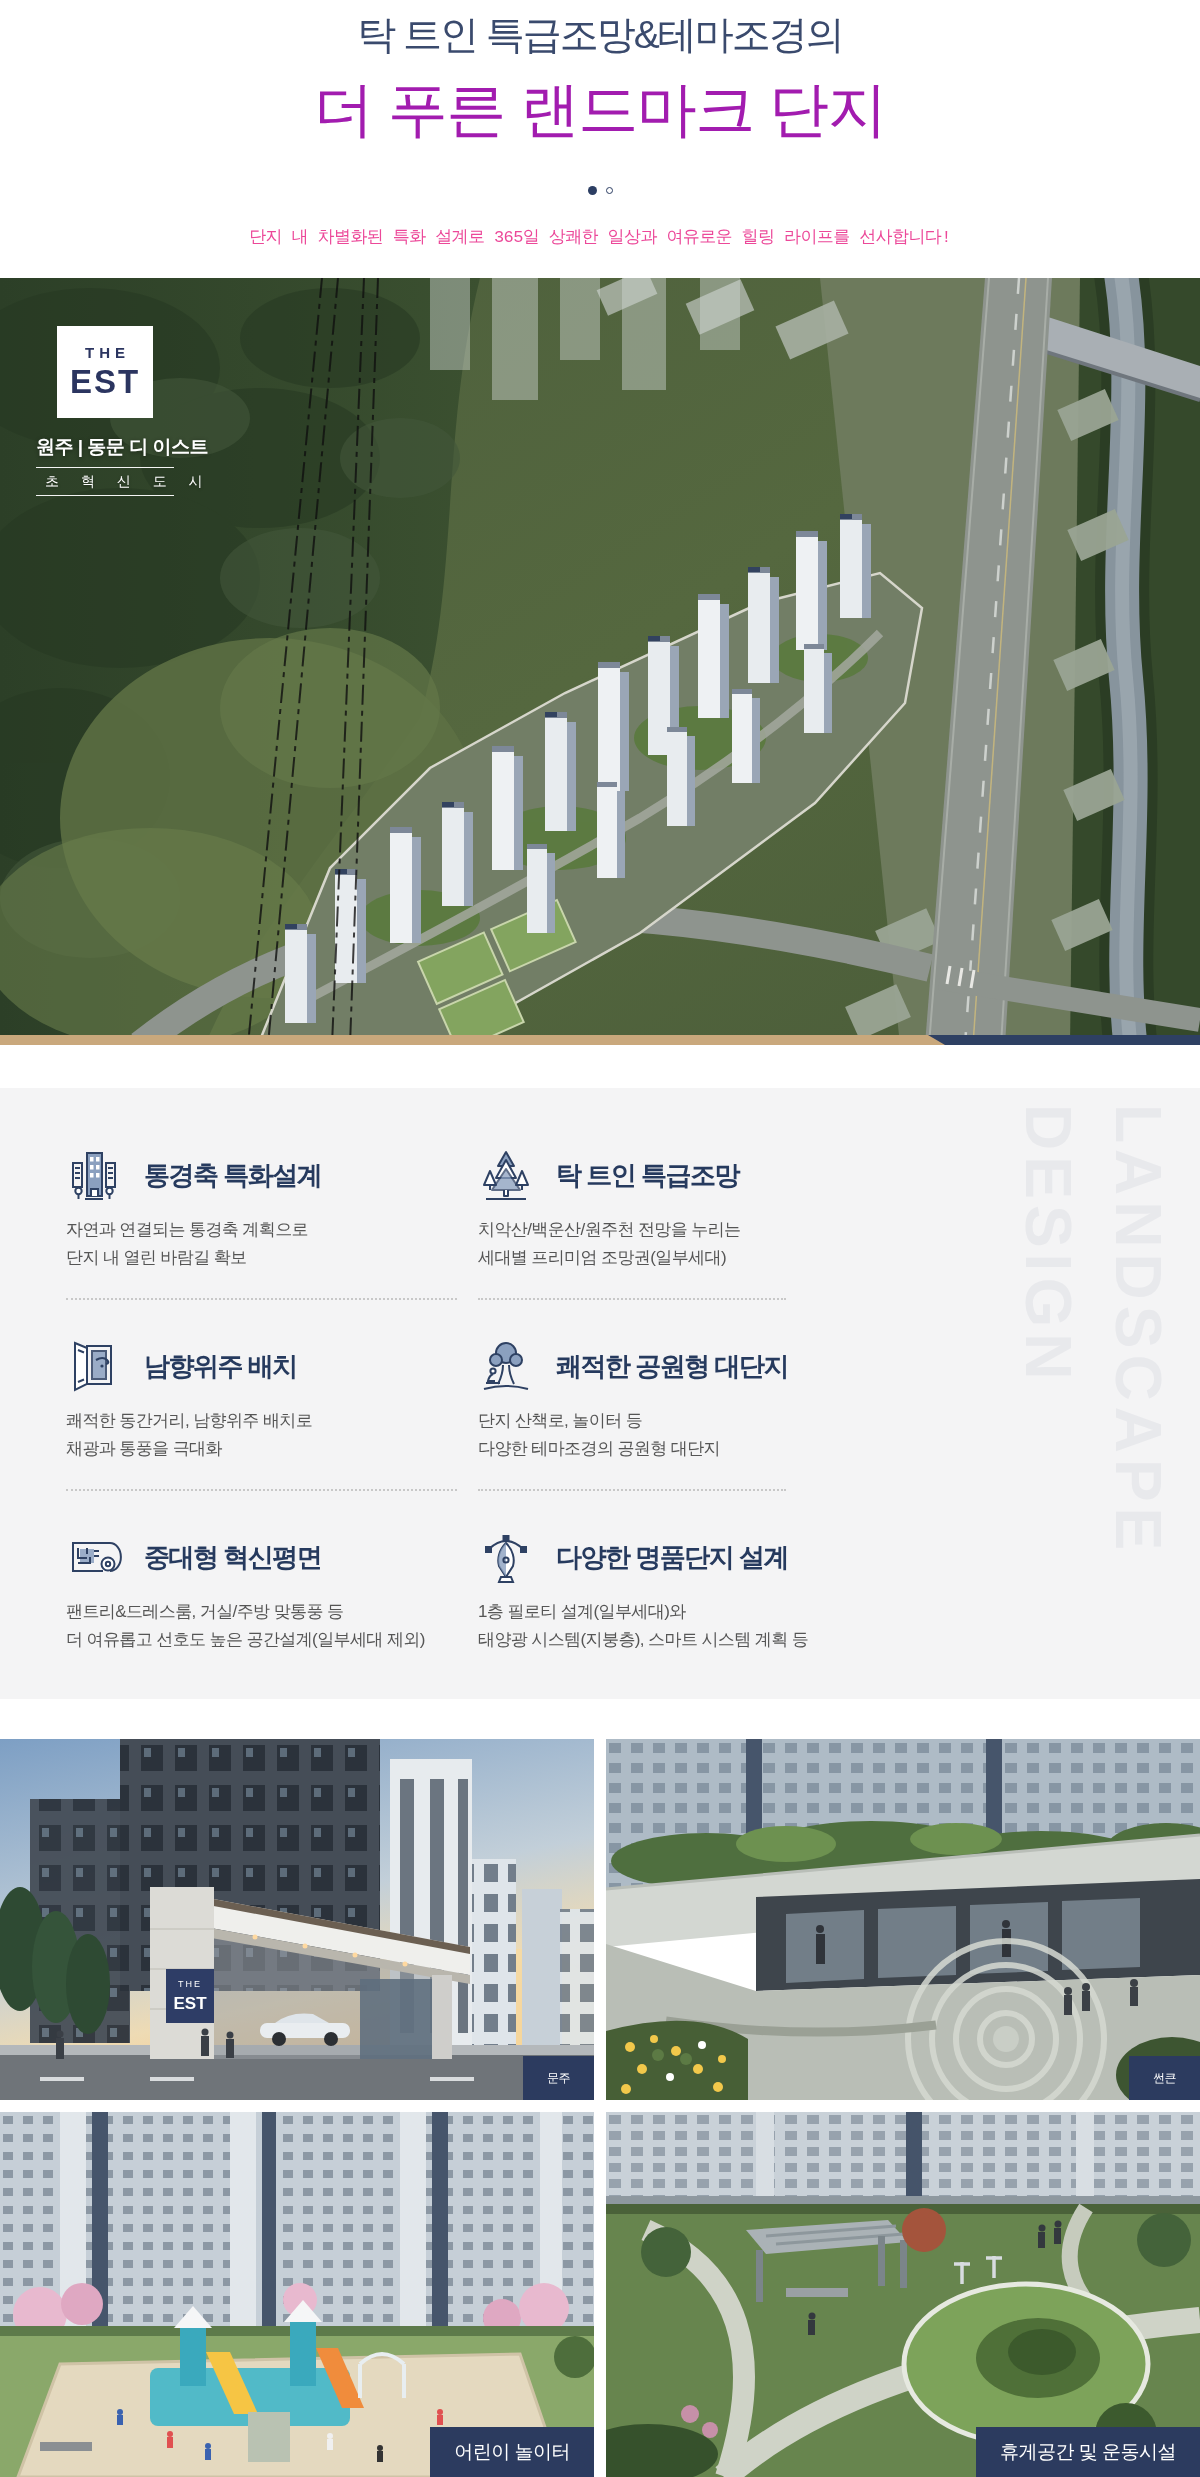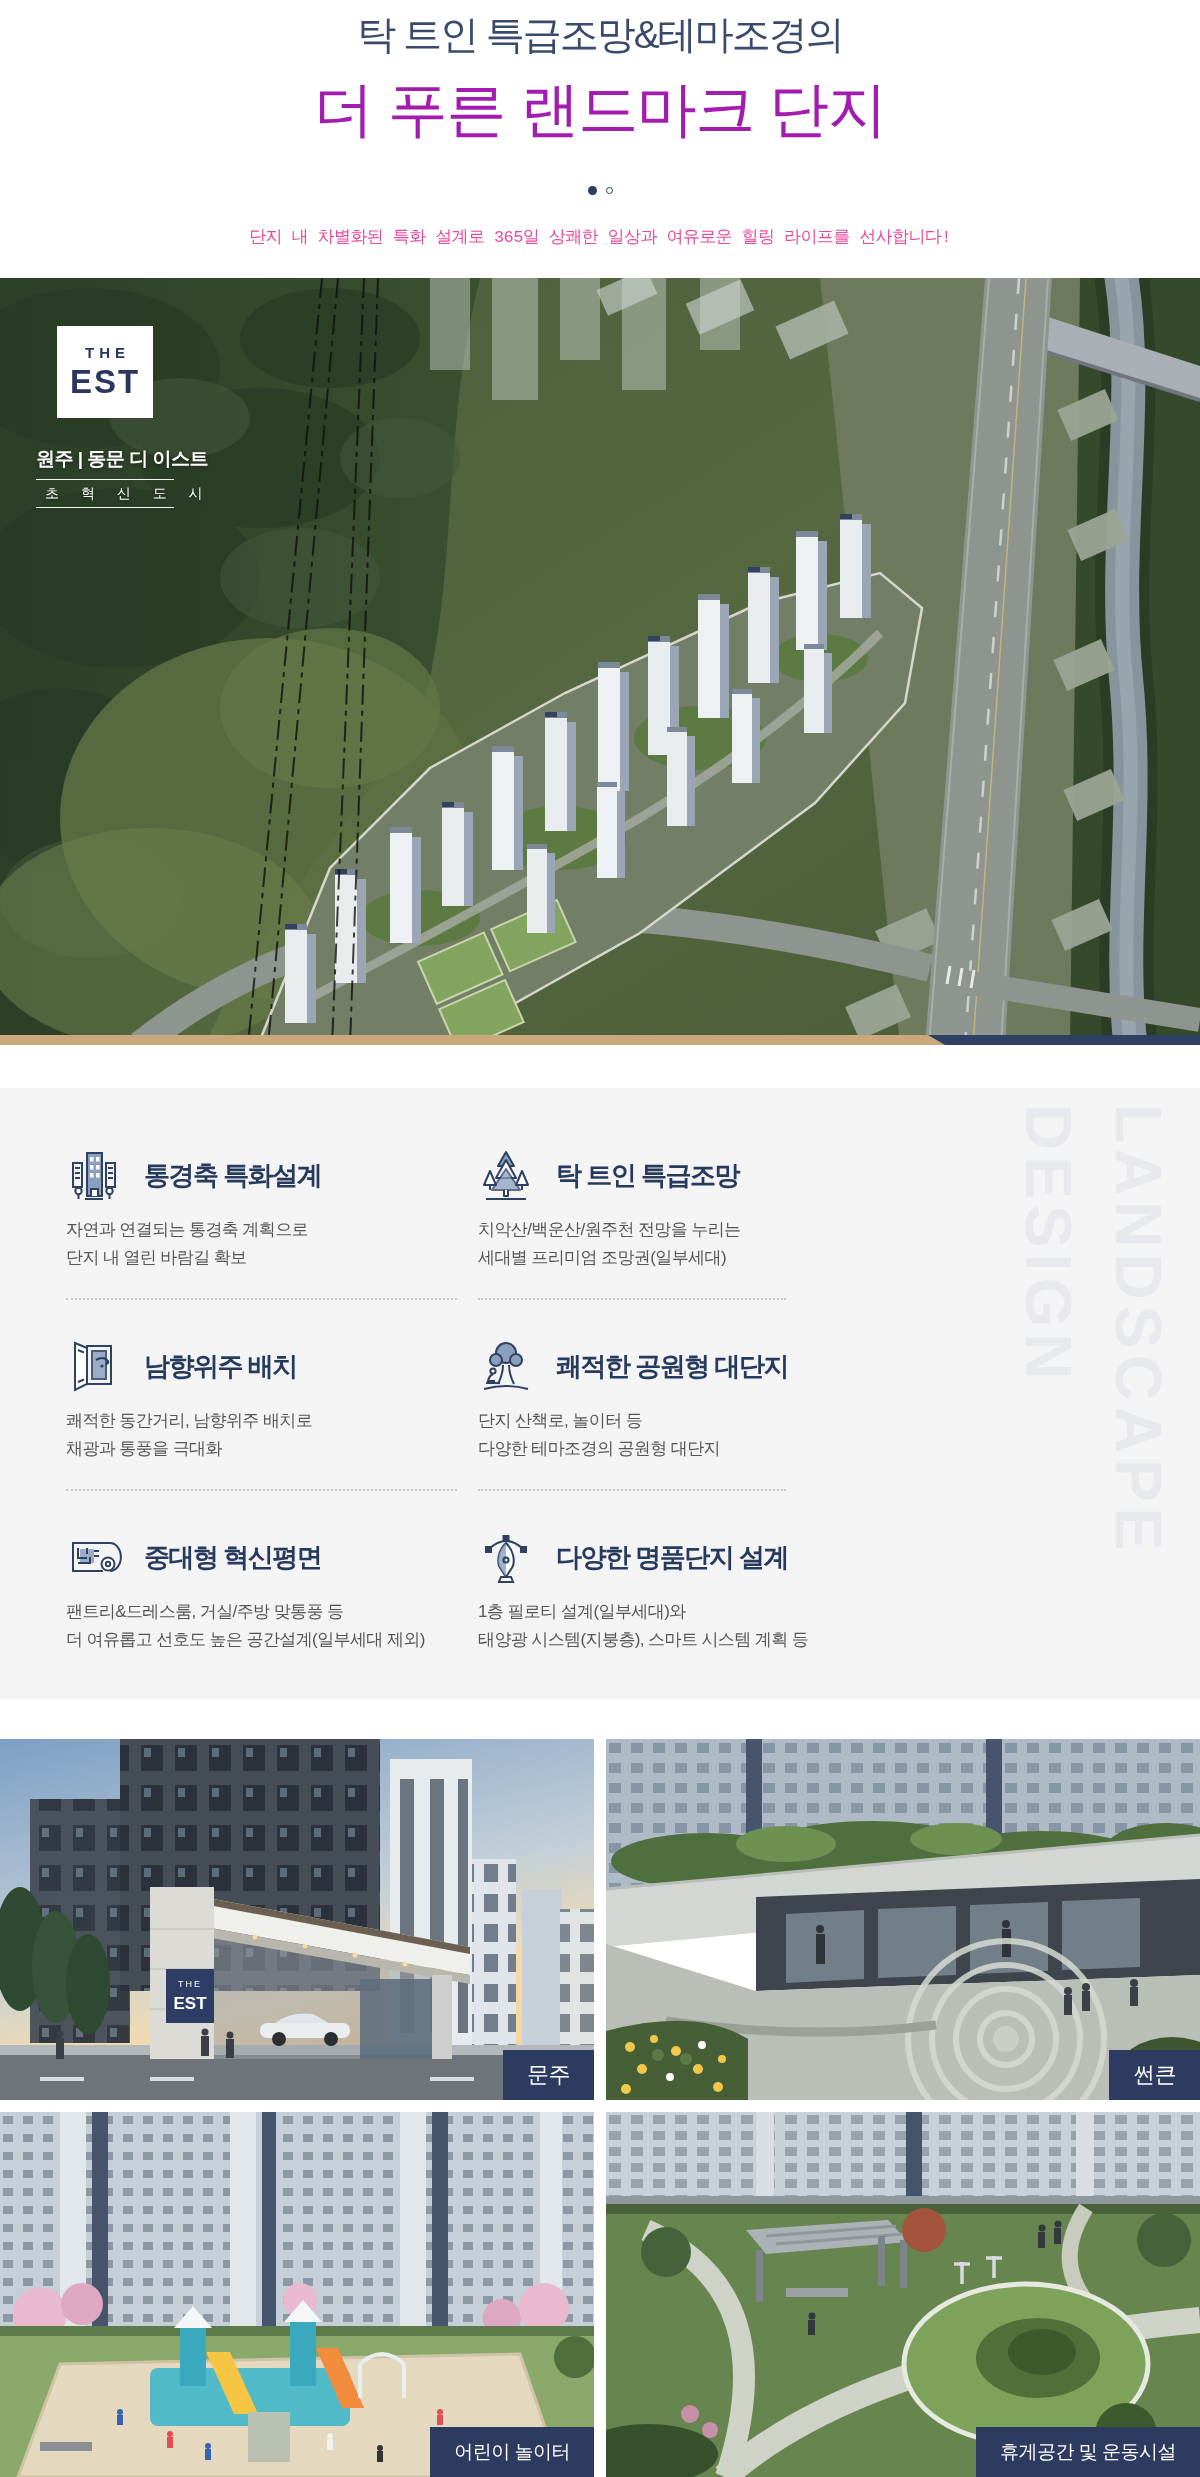--- a/index.html
+++ b/index.html
@@ -16,21 +16,21 @@
   .dot-inactive { width:7px; height:7px; border-radius:50%; border:1.5px solid #2c3e63; background:#fff; cursor:pointer; }
   .hero-desc { margin-top:30px; font-size:17px; color:#ec4899; letter-spacing:-0.6px;font-family:Liberation Mono, monospace; }
 
   
   .aerial { position:relative; width:1200px; height:767px; overflow:hidden; }
   .aerial svg { display:block; width:1200px; height:767px; }
   .brand { position:absolute; left:36px; top:48px; width:138px; text-align:center; color:#fff; }
   .brand-box { width:96px; height:92px; background:#fff; margin:0 auto; display:flex; flex-direction:column; align-items:center; justify-content:center; color:#2b3560; }
   .brand-the { font-size:15px; font-weight:700; letter-spacing:5px; text-indent:5px; }
   .brand-est { font-size:33px; font-weight:800; letter-spacing:2px; margin-top:2px; }
-  .brand-loc { margin-top:28px; font-size:19px; font-weight:700; letter-spacing:-0.5px; text-shadow:0 1px 4px rgba(0,0,0,.45); white-space:nowrap; }
+  .brand-loc { margin-top:16px; font-size:19px; font-weight:700; letter-spacing:-0.5px; text-shadow:0 1px 4px rgba(0,0,0,.45); white-space:nowrap; }
   .brand-slogan { margin-top:7px; padding:5px 0 4px; border-top:1px solid rgba(255,255,255,.95); border-bottom:1px solid rgba(255,255,255,.95); font-size:14px; font-weight:500; letter-spacing:9px; text-indent:9px; text-shadow:0 1px 3px rgba(0,0,0,.4); white-space:nowrap; }
   .accent-bar { position:absolute; left:0; right:0; bottom:0; height:10px; background:#2e4063; }
   .accent-bar .tan { position:absolute; left:0; top:0; bottom:0; width:945px; background:#c9a87c;
      clip-path:polygon(0 0,928px 0,945px 100%,0 100%); }
 
   .spacer-a { height:43px; background:#fff; }
   .spacer-b { height:40px; background:#fff; }
 
   
   .features { position:relative; height:611px; background:#f4f4f5; overflow:hidden; }
@@ -42,22 +42,22 @@
   .feature-head { display:flex; align-items:center; gap:22px; }
   .feature-head svg { width:56px; height:56px; flex:0 0 56px; }
   .feature-title { font-size:26px; font-weight:700; color:#263a5e; letter-spacing:-1.5px; white-space:nowrap; }
   .feature-desc { margin-top:13px; font-size:17px; line-height:28px; color:#555; letter-spacing:-0.6px; }
   .feature-desc span { display:block; white-space:nowrap; }
 
   
   .gallery { display:grid; grid-template-columns:594px 594px; grid-template-rows:361px 365px; gap:12px; background:#fff; }
   .tile { position:relative; overflow:hidden; }
   .tile svg { display:block; width:100%; height:100%; }
-  .tile-label { position:absolute; right:0; bottom:0; height:50px; background:#2c3b5f; color:#fff;
-     display:flex; align-items:center; justify-content:center; padding:0 24px; font-size:22px; letter-spacing:-0.5px; white-space:nowrap; }
+  .tile-label { position:absolute; right:0; bottom:0; height:44px; background:#2c3b5f; color:#fff;
+     display:flex; align-items:center; justify-content:center; padding:0 24px; font-size:12px; letter-spacing:-0.5px; white-space:nowrap; }
   .tile-label.tall { height:50px; font-size:19px; }
 </style>
 </head>
 <body>
 
 <div class="page">
 
   <header class="hero-header">
     <h2 class="hero-title-sub">탁 트인 특급조망&amp;테마조경의</h2>
     <h1 class="hero-title-main">더 푸른 랜드마크 단지</h1>

